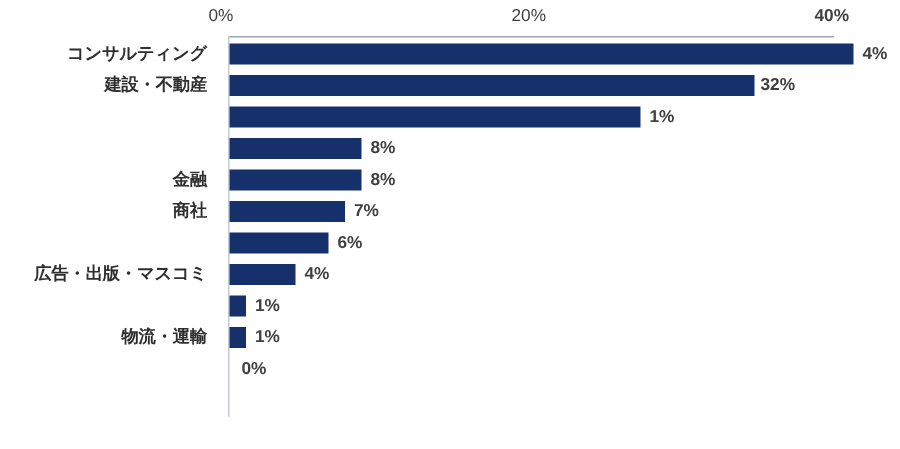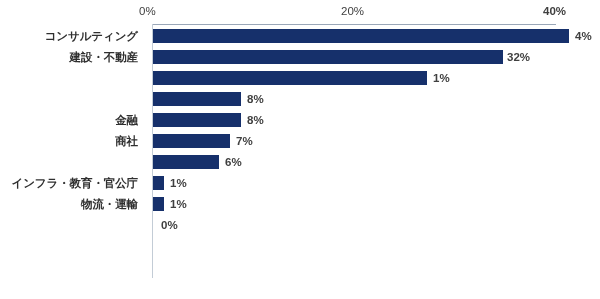--- a/index.html
+++ b/index.html
@@ -148,23 +148,27 @@
       <span class="cat-label">商社</span>
       <div class="bar" style="width:77px;"></div>
       <span class="val-label" style="left:236px;">7%</span>
     </div>
 
     <div class="bar-row">
       <div class="bar" style="width:66px;"></div>
       <span class="val-label" style="left:225px;">6%</span>
     </div>
 
+    <div class="bar-row">
+      <span class="cat-label">広告・出版・マスコミ</span>
+      <div class="bar" style="width:44px;"></div>
+      <span class="val-label" style="left:203px;">4%</span>
+    </div>
 
     <div class="bar-row">
-      <span class="cat-label">インフラ・教育・官公庁</span>
       <div class="bar" style="width:11px;"></div>
       <span class="val-label" style="left:170px;">1%</span>
     </div>
 
     <div class="bar-row">
       <span class="cat-label">物流・運輸</span>
       <div class="bar" style="width:11px;"></div>
       <span class="val-label" style="left:170px;">1%</span>
     </div>
 

